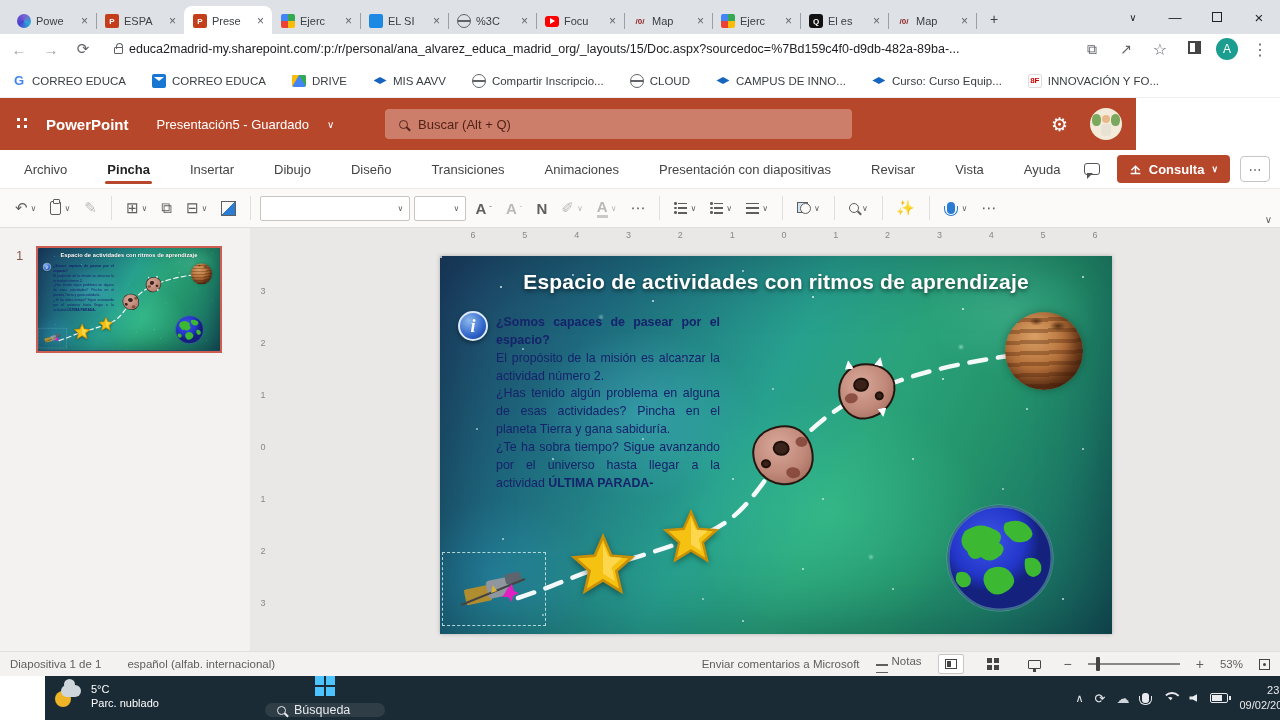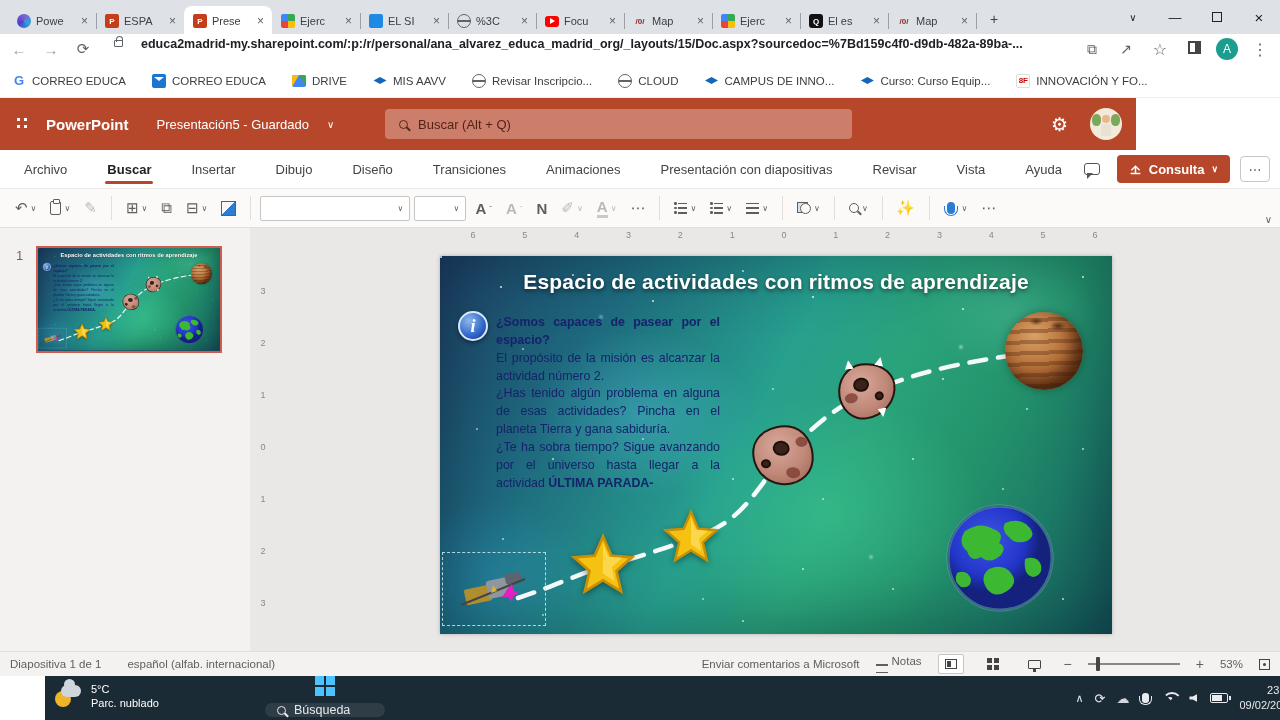--- a/index.html
+++ b/index.html
@@ -25,21 +25,21 @@
   .tabctl { display:flex; align-items:center; height:34px; margin-left:6px; gap:14px; color:#3c4043; }
   .tabctl .btn { font-size:14px; padding:0 8px; }
   .win-btns { position:absolute; right:0; top:0; height:34px; display:flex; align-items:center; gap:0; }
   .win-btns .wb { width:42px; text-align:center; color:#202124; font-size:13px; }
   .restore-sq { width:10px; height:10px; border:1.3px solid #202124; display:inline-block; }
 
   
   .urlrow { position:absolute; left:0; top:34px; width:1280px; height:30px; background:#fff; display:flex; align-items:center; padding:0 8px; gap:10px; }
   .nav-ic { color:#9aa0a6; font-size:15px; width:22px; text-align:center; }
   .nav-ic.dark { color:#5f6368; }
-  .omnibox { flex:1; height:24px; display:flex; align-items:flex-start; gap:18px; padding:0 10px; font-size:12.5px; color:#202124;font-weight:bold; }
+  .omnibox { flex:1; height:24px; display:flex; align-items:center; gap:6px; padding:0 10px; font-size:12.5px; color:#202124; }
   .lock { width:9px; height:7px; border:1.5px solid #5f6368; border-radius:1px; position:relative; margin-top:3px; }
   .lock::before { content:""; position:absolute; left:1px; top:-5px; width:5px; height:5px; border:1.5px solid #5f6368; border-bottom:none; border-radius:4px 4px 0 0; }
   .url-ic { color:#5f6368; font-size:14px; width:24px; text-align:center; }
   .side-sq { width:13px; height:13px; border:2px solid #444; border-right-width:6px; display:inline-block; }
   .avatar-a { width:22px; height:22px; border-radius:50%; background:#1b9e8f; color:#fff; font-size:12px; display:flex; align-items:center; justify-content:center; }
 
   
   .bookmarks { position:absolute; left:0; top:64px; width:1280px; height:34px; background:#fff; border-bottom:1px solid #eceff1; display:flex; align-items:center; gap:26px; padding:0 12px; font-size:11.5px; color:#3c4043; }
   .bm { display:flex; align-items:center; gap:6px; white-space:nowrap; }
   .bm-ic { width:14px; height:14px; display:flex; align-items:center; justify-content:center; font-size:10px; font-weight:bold; border-radius:2px; }
@@ -345,21 +345,21 @@
   <span class="bm">
     <span class="bm-drive"></span>
     <span>DRIVE</span>
   </span>
   <span class="bm">
     <span class="bm-ic bm-cap"></span>
     <span>MIS AAVV</span>
   </span>
   <span class="bm">
     <span class="bm-ic bm-globe"></span>
-    <span>Revisar Inscripcio...</span>
+    <span>Compartir Inscripcio...</span>
   </span>
   <span class="bm">
     <span class="bm-ic bm-globe"></span>
     <span>CLOUD</span>
   </span>
   <span class="bm">
     <span class="bm-ic bm-cap"></span>
     <span>CAMPUS DE INNO...</span>
   </span>
   <span class="bm">
@@ -393,21 +393,21 @@
       <span class="w1"></span>
       <span class="w2"></span>
       <span class="head"></span>
       <span class="body"></span>
     </span>
   </div>
 </div>
 
 <div class="ribbon-tabs">
   <span class="rtab">Archivo</span>
-  <span class="rtab active">Buscar</span>
+  <span class="rtab active">Pincha</span>
   <span class="rtab">Insertar</span>
   <span class="rtab">Dibujo</span>
   <span class="rtab">Diseño</span>
   <span class="rtab">Transiciones</span>
   <span class="rtab">Animaciones</span>
   <span class="rtab">Presentación con diapositivas</span>
   <span class="rtab">Revisar</span>
   <span class="rtab">Vista</span>
   <span class="rtab">Ayuda</span>
   <div class="ribbon-right">

